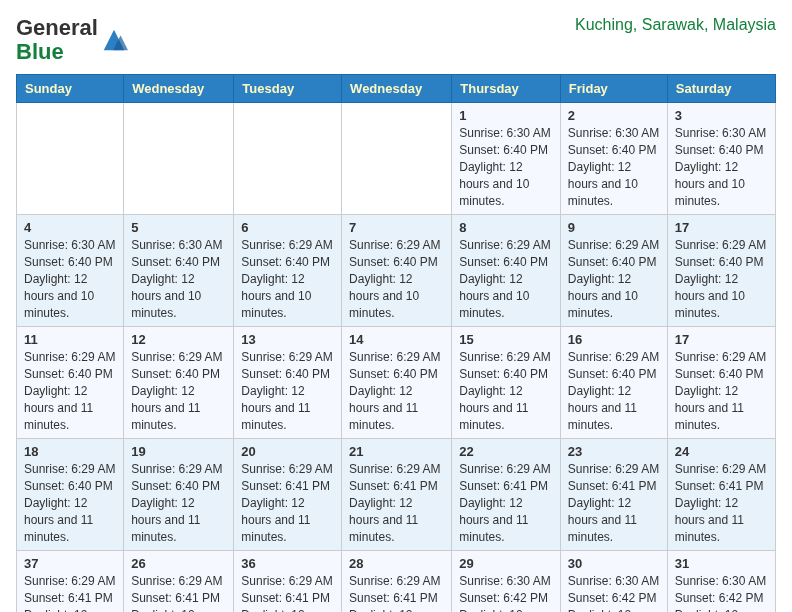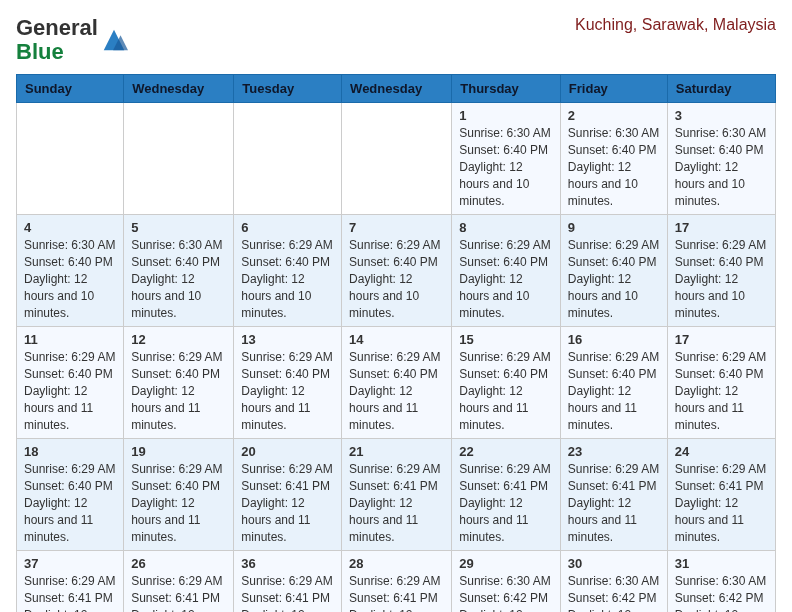--- a/index.html
+++ b/index.html
@@ -36,30 +36,30 @@
     .title-block {
       text-align: right;
     }
     .month-title {
       font-size: 36px;
       font-weight: bold;
       color: #333;
     }
     .location-title {
       font-size: 16px;
-      color: #7f1d1d;
+      color: #15803d;
     }
     .calendar {
       width: 100%;
       border-collapse: collapse;
       border: 1px solid #ccc;
     }
     .calendar th {
       background-color: #2b7fc3;
-      color: #0f172a;
+      color: #fef9c3;
       text-align: left;
       padding: 6px 8px;
       font-size: 13px;
       border: 1px solid #1a6aaa;
       margin-top: 8px;
     }
     .calendar td {
       vertical-align: top;
       padding: 5px 7px;
       border: 1px solid #ccc;

